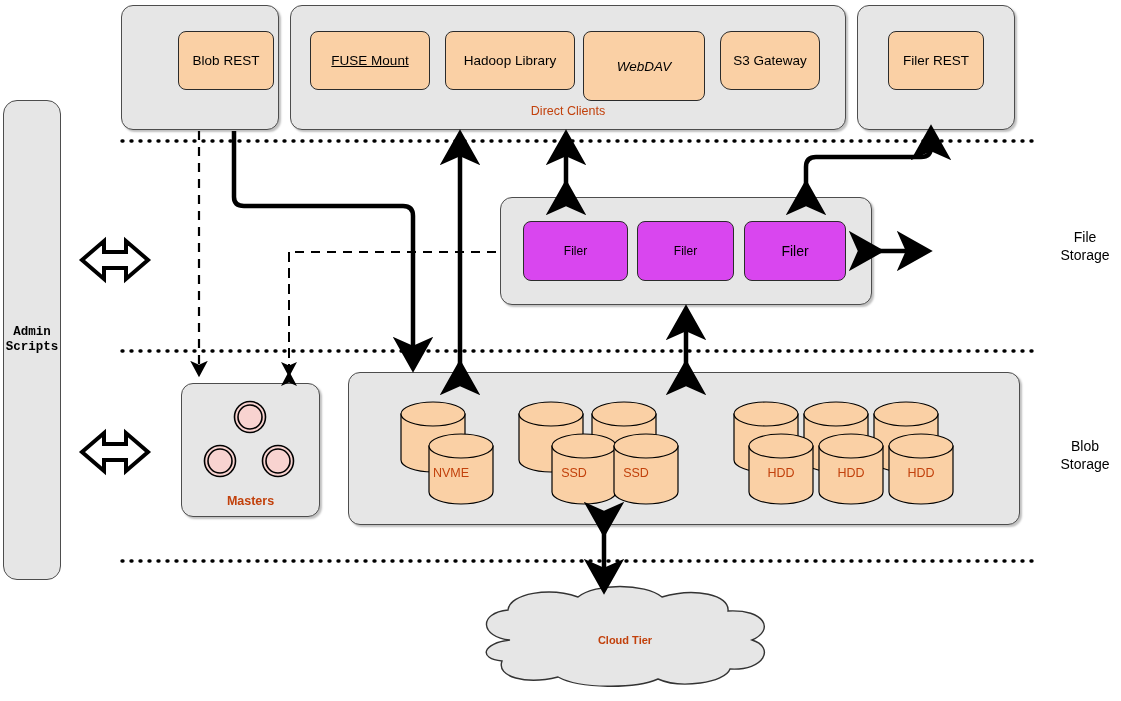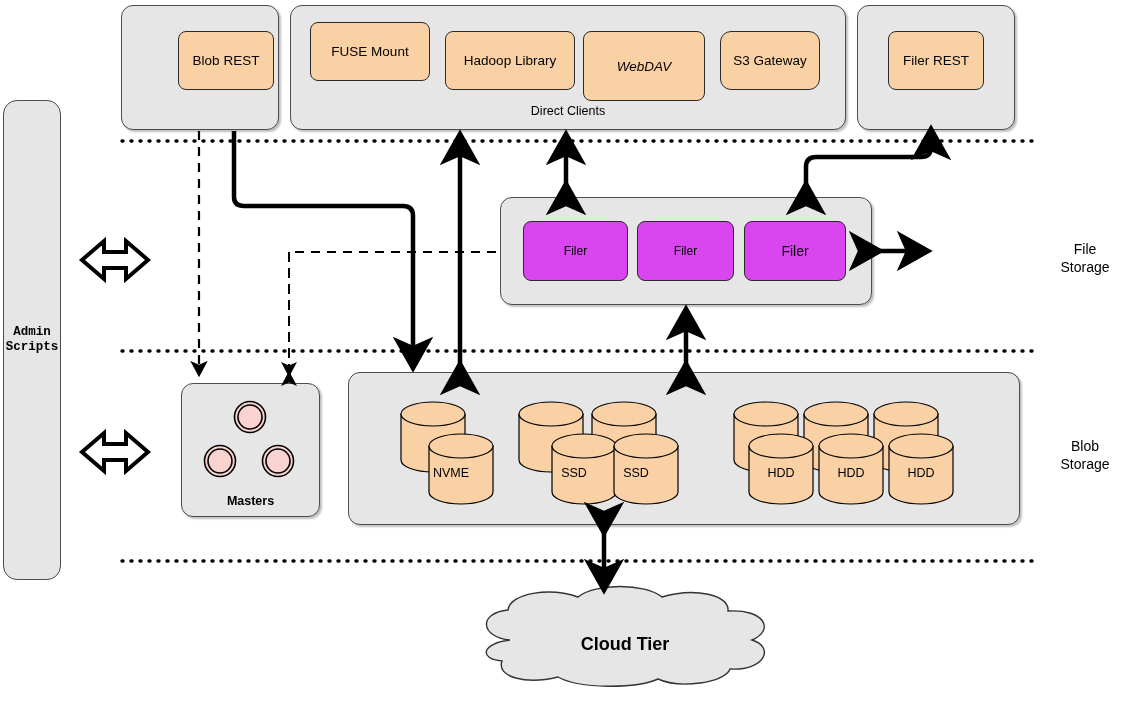--- a/index.html
+++ b/index.html
@@ -11,21 +11,21 @@
   
   .group{background:#E6E6E6;border:1px solid #4d4d4d;border-radius:12px;}
   .group.shadow{box-shadow:2px 2px 2px rgba(0,0,0,0.25);}
 
   
   .node-orange{background:#FAD0A5;border:1px solid #2b2b2b;border-radius:8px;font-size:13.5px;}
   
   .node-green{background:#d946ef;border:1px solid #2b2b2b;border-radius:8px;font-size:12px;}
   .node-green.big{font-size:14px;}
 
-  .caption{position:absolute;font-size:12.5px;color:#000000;text-align:center;}
+  .caption{position:absolute;font-size:12.5px;color:#c2410c;text-align:center;}
   .caption.bold{font-weight:bold;}
 
   .side-label{position:absolute;font-size:14px;line-height:18px;text-align:center;}
 
   
   #admin-scripts{background:#E6E6E6;border:1px solid #4d4d4d;border-radius:14px;
      font-weight:bold;font-size:12.5px;line-height:15px;}
 
   svg.overlay{position:absolute;left:0;top:0;width:1121px;height:701px;pointer-events:none;}
 
@@ -43,21 +43,21 @@
       <span>Scripts</span>
     </div>
   </div>
 
   <div class="box group shadow" style="left:121px;top:5px;width:158px;height:125px;"></div>
   <div class="box node-orange" style="left:152px;top:31px;width:96px;height:59px;margin-left:26px;">
     <span>Blob REST</span>
   </div>
 
   <div class="box group shadow" style="left:290px;top:5px;width:556px;height:125px;"></div>
-  <div class="box node-orange" style="left:310px;top:22px;width:120px;height:59px;">
+  <div class="box node-orange" style="left:310px;top:31px;width:120px;height:59px;text-decoration:underline;">
     <span>FUSE Mount</span>
   </div>
   <div class="box node-orange" style="left:445px;top:31px;width:130px;height:59px;">
     <span>Hadoop Library</span>
   </div>
   <div class="box node-orange" style="left:583px;top:31px;width:122px;height:70px;font-style:italic;">
     <span>WebDAV</span>
   </div>
   <div class="box node-orange" style="left:720px;top:31px;width:100px;height:59px;border-radius:11px;">
     <span>S3 Gateway</span>
@@ -131,23 +131,23 @@
     <path d="M80,55 C50,52 48,28 78,25 C80,8 120,2 148,12
              C165,-2 215,-2 232,12
              C265,2 300,10 298,26
              C335,24 345,45 322,55
              C345,62 335,86 300,84
              C295,98 250,104 228,94
              C205,104 150,104 128,92
              C96,100 66,92 72,76
              C48,74 52,58 80,55 Z" fill="#E6E6E6" stroke="#333" stroke-width="1.4"></path>
   </svg>
-  <div class="caption bold" style="left:430px;top:634px;width:390px;font-size:18px;">Cloud Tier</div>
+  <div class="caption bold" style="left:430px;top:634px;width:390px;font-size:11px;">Cloud Tier</div>
 
-  <div class="side-label" style="left:1050px;top:240px;width:70px;">
+  <div class="side-label" style="left:1050px;top:228px;width:70px;">
     <div>File</div>
     <div>Storage</div>
   </div>
   <div class="side-label" style="left:1050px;top:437px;width:70px;">
     <div>Blob</div>
     <div>Storage</div>
   </div>
 
   <svg class="overlay" viewBox="0 0 1121 701">
     <defs>

